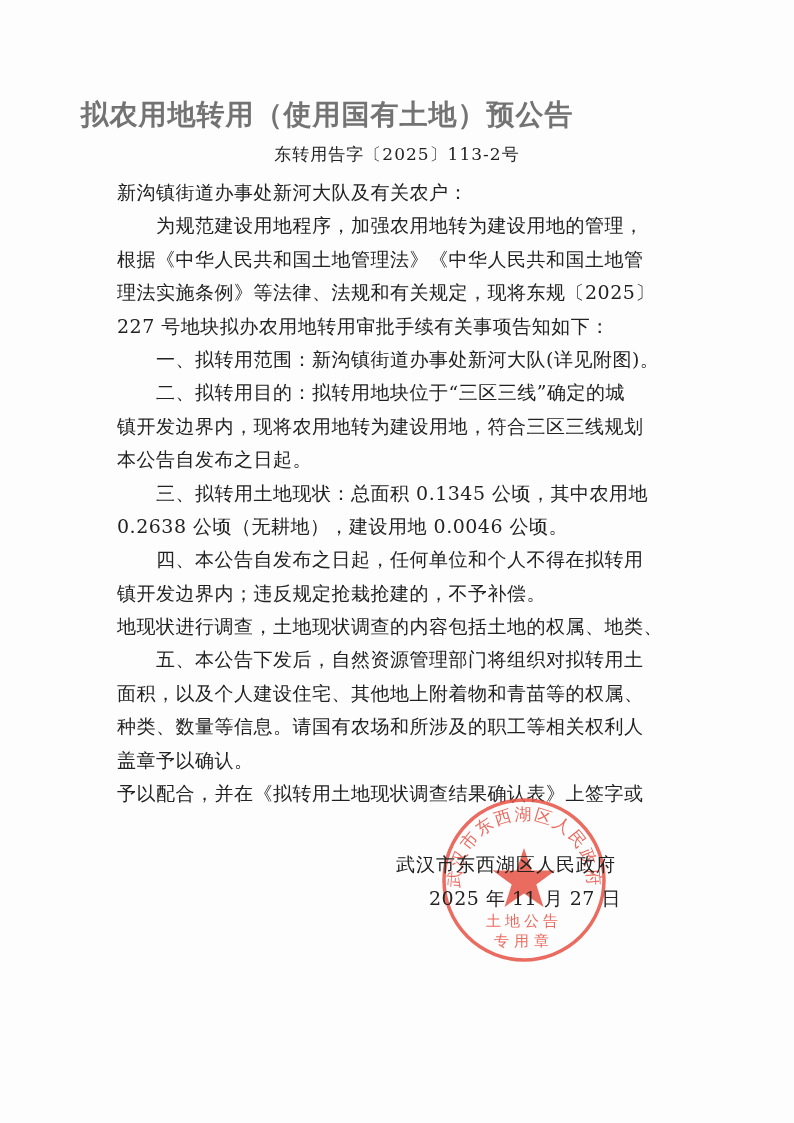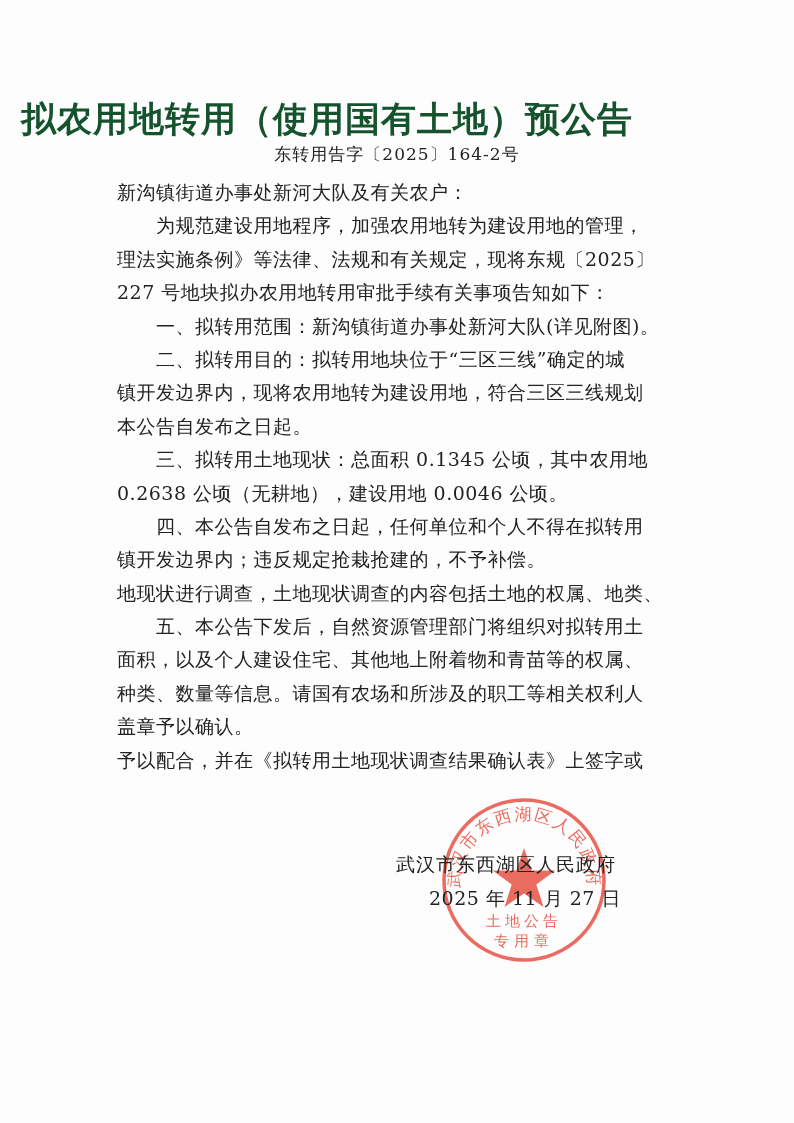--- a/index.html
+++ b/index.html
@@ -1,21 +1,21 @@
 <!DOCTYPE html>
 <html><head>
   <meta charset="utf-8">
   <style>
     html, body { margin: 0; padding: 0; background: #ffffff; }
     body { width: 794px; height: 1123px; position: relative; overflow: hidden; }
     .page { position: absolute; left: 0; top: 0; width: 794px; height: 1123px; background: #fdfdfd; }
     .title {
       position: absolute; left: 0; top: 96px; width: 654px; text-align: center;
-      font-family: "DejaVu Sans", sans-serif; font-weight: bold; font-size: 35px;
-      color: #14532d; letter-spacing: 1px;
+      font-family: "DejaVu Sans", sans-serif; font-weight: bold; font-size: 28px;
+      color: #737373; letter-spacing: 1px;
     }
     .docno {
       position: absolute; left: 0; top: 143px; width: 794px; text-align: center;
       font-family: "DejaVu Serif", serif; font-size: 17px; color: #222; letter-spacing: 1px;
     }
     .body {
       position: absolute; left: 117px; top: 176px; width: 562px;
       font-family: "DejaVu Serif", serif; font-size: 19px; line-height: 33.4px; color: #222;
     }
     .line { white-space: nowrap; display: block; height: 33.4px; letter-spacing: 0.5px; }
@@ -26,25 +26,26 @@
     }
     .sign .org { display: block; height: 34px; letter-spacing: 1px; }
     .sign .date { display: block; padding-left: 33px; letter-spacing: 0.5px; }
     .stamp { position: absolute; left: 440px; top: 796px; width: 168px; height: 168px; z-index: 2; opacity: 0.88; }
   </style>
 </head>
 <body>
 
 <div class="page">
   <div class="title">拟农用地转用（使用国有土地）预公告</div>
-  <div class="docno">东转用告字〔2025〕164-2号</div>
+  <div class="docno">东转用告字〔2025〕113-2号</div>
 
   <div class="body">
     <span class="line">新沟镇街道办事处新河大队及有关农户：</span>
     <span class="line indent">为规范建设用地程序，加强农用地转为建设用地的管理，</span>
+    <span class="line">根据《中华人民共和国土地管理法》《中华人民共和国土地管</span>
     <span class="line">理法实施条例》等法律、法规和有关规定，现将东规〔2025〕</span>
     <span class="line">227 号地块拟办农用地转用审批手续有关事项告知如下：</span>
     <span class="line indent">一、拟转用范围：新沟镇街道办事处新河大队(详见附图)。</span>
     <span class="line indent">二、拟转用目的：拟转用地块位于“三区三线”确定的城</span>
     <span class="line">镇开发边界内，现将农用地转为建设用地，符合三区三线规划</span>
     <span class="line">本公告自发布之日起。</span>
     <span class="line indent">三、拟转用土地现状：总面积 0.1345 公顷，其中农用地</span>
     <span class="line">0.2638 公顷（无耕地），建设用地 0.0046 公顷。</span>
     <span class="line indent">四、本公告自发布之日起，任何单位和个人不得在拟转用</span>
     <span class="line">镇开发边界内；违反规定抢栽抢建的，不予补偿。</span>

